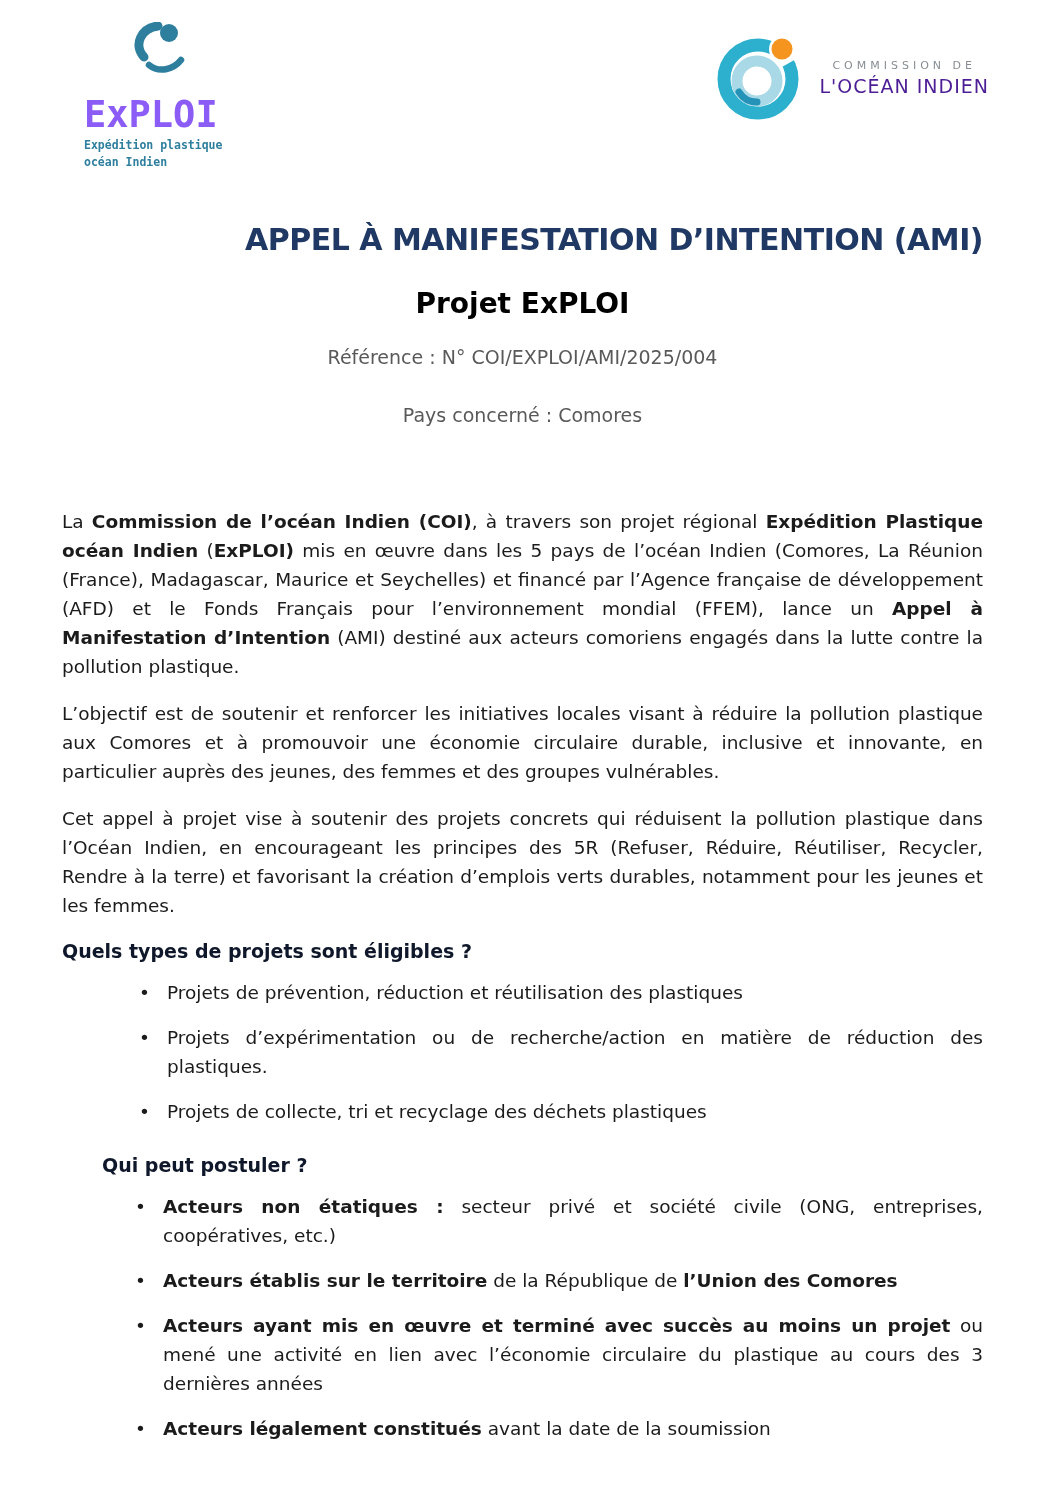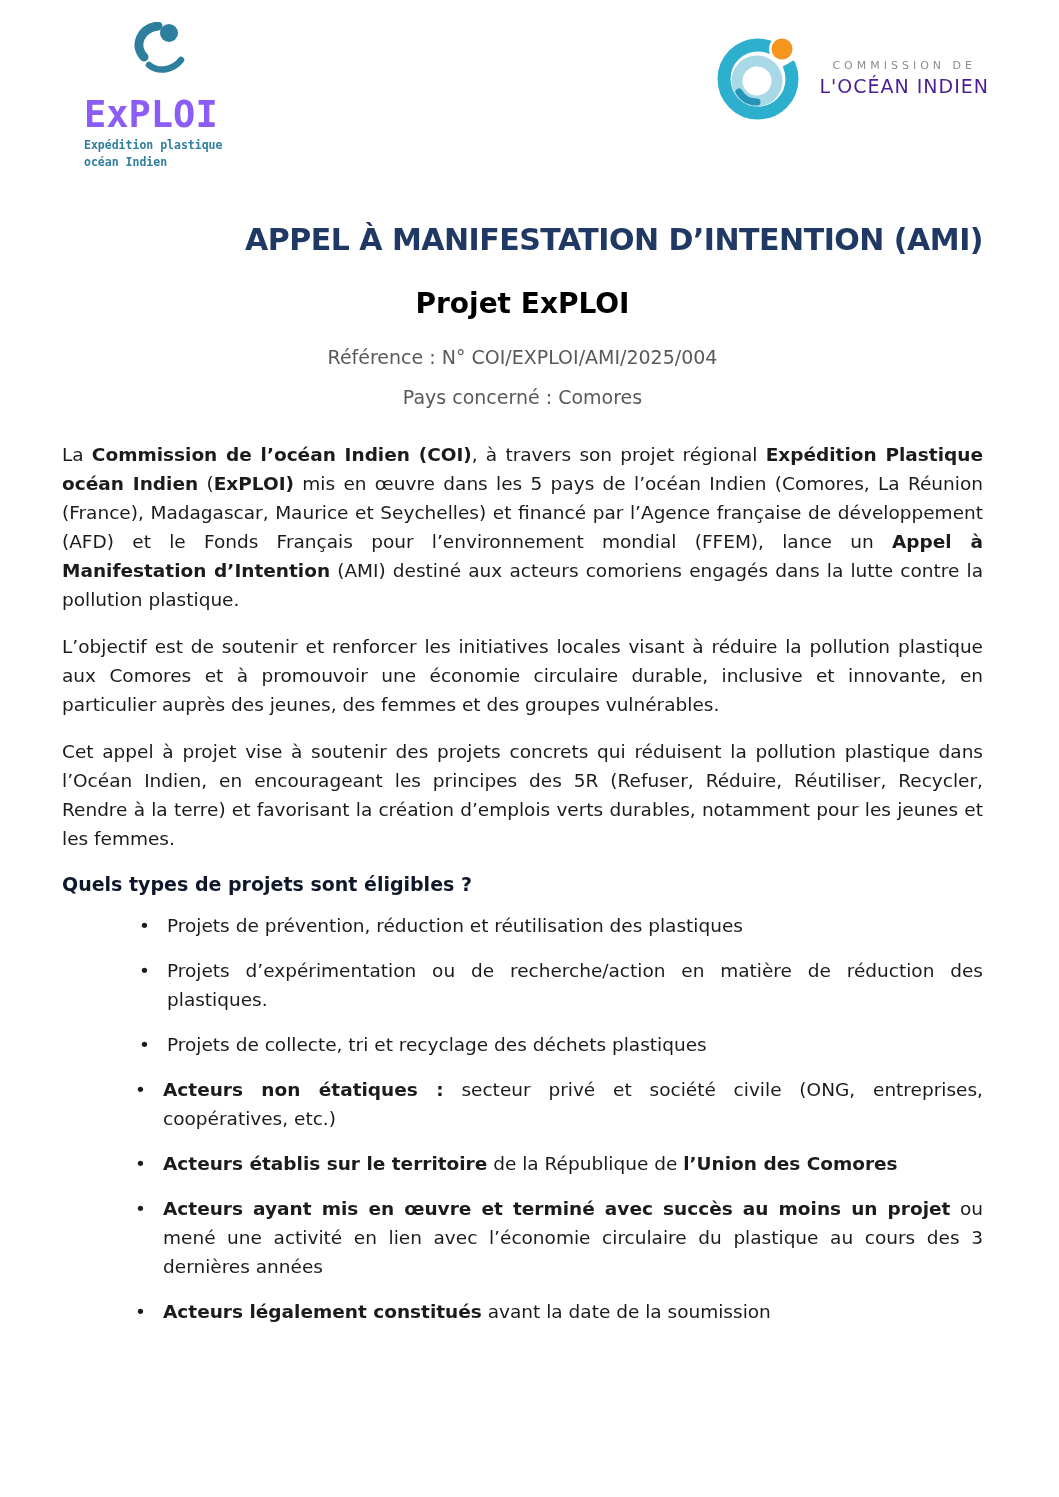--- a/index.html
+++ b/index.html
@@ -39,26 +39,26 @@
     font-size: 30px; font-weight: bold; color: #1f3864; letter-spacing: -0.5px;
   }
   .title-sub {
     margin: 30px 0 0 0; text-align: center;
     font-size: 28px; font-weight: bold; color: #000000;
   }
   .title-ref, .title-country {
     text-align: center; font-size: 19px; font-weight: normal; color: #595959;
   }
   .title-ref { margin-top: 26px; }
-  .title-country { margin-top: 18px; text-align: center; }
+  .title-country { margin-top: 36px; text-align: center; }
   
   .para {
     text-align: justify; font-size: 18.5px; line-height: 29px; margin: 18px 0 0 0;
   }
-  .para.first { margin-top: 32px; }
+  .para.first { margin-top: 81px; }
   .b { font-weight: bold; }
   .sec-heading {
     font-size: 19px; font-weight: bold; color: #0f172a; margin: 20px 0 0 0;
   }
   .sec-heading.indented { margin-left: 40px; margin-top: 28px; }
   ul.doc-list { list-style: none; margin: 14px 0 0 0; padding: 0 0 0 75px; }
   ul.doc-list li {
     position: relative; padding-left: 30px; margin-top: 16px;
     font-size: 18.5px; line-height: 29px; text-align: justify;
   }
@@ -118,20 +118,21 @@
   <p class="para"><span>L’objectif est de soutenir et renforcer les initiatives locales visant à réduire la pollution plastique aux Comores et à promouvoir une économie circulaire durable, inclusive et innovante, en particulier auprès des jeunes, des femmes et des groupes vulnérables.</span></p>
   <p class="para"><span>Cet appel à projet vise à soutenir des projets concrets qui réduisent la pollution plastique dans l’Océan Indien, en encourageant les principes des 5R (Refuser, Réduire, Réutiliser, Recycler, Rendre à la terre) et favorisant la création d’emplois verts durables, notamment pour les jeunes et les femmes.</span></p>
 
   <h3 class="sec-heading">Quels types de projets sont éligibles ?</h3>
   <ul class="doc-list">
     <li><span>Projets de prévention, réduction et réutilisation des plastiques</span></li>
     <li><span>Projets d’expérimentation ou de recherche/action en matière de réduction des plastiques.</span></li>
     <li><span>Projets de collecte, tri et recyclage des déchets plastiques</span></li>
   </ul>
 
+  <h3 class="sec-heading indented">Qui peut postuler ?</h3>
   <ul class="doc-list second">
     <li><span class="b">Acteurs non étatiques :</span><span> secteur privé et société civile (ONG, entreprises, coopératives, etc.)</span></li>
     <li><span class="b">Acteurs établis sur le territoire</span><span> de la République de </span><span class="b">l’Union des Comores</span></li>
     <li><span class="b">Acteurs ayant mis en œuvre et terminé avec succès au moins un projet</span><span> ou mené une activité en lien avec l’économie circulaire du plastique au cours des 3 dernières années</span></li>
     <li><span class="b">Acteurs légalement constitués</span><span> avant la date de la soumission</span></li>
   </ul>
 
 </div>
 
 </body></html>

